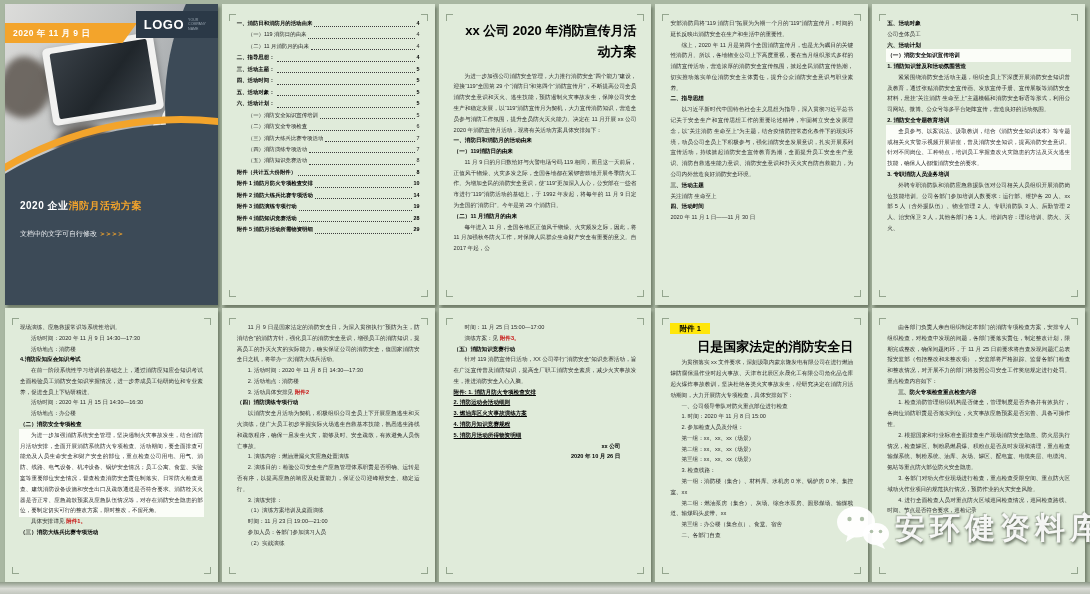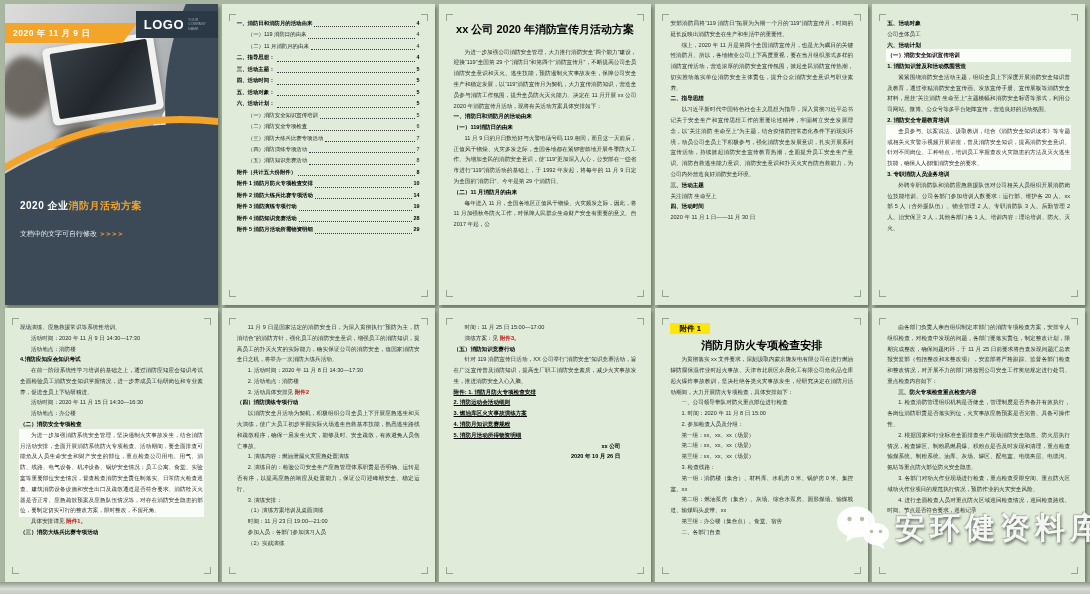--- a/index.html
+++ b/index.html
@@ -5,21 +5,21 @@
   html,body{margin:0;padding:0;}
   body{width:1090px;height:594px;overflow:hidden;position:relative;
        background:#a9b7a2;font-family:"Liberation Sans","DejaVu Sans",sans-serif;}
   #pages-grid{position:absolute;left:0;top:0;width:1090px;height:582px;
       display:grid;grid-template-columns:repeat(5,1fr);grid-template-rows:301px 274px;
       gap:3px 4px;padding:4px 5px 0 5px;box-sizing:border-box;}
   .pg{background:#e0ebda;position:relative;box-sizing:border-box;overflow:hidden;
       padding:14px 15px 8px 15px;font-size:5.6px;line-height:1.93;color:#2b2b2b;
       text-align:justify;box-shadow:2px 3px 3px rgba(66,76,58,.55);}
   .pg p{margin:0;}
-  .pt{font-size:11px;font-weight:bold;text-align:center;color:#000;margin:3px 0 8px 0;line-height:1.6;}
+  .pt{font-size:13px;font-weight:bold;text-align:right;color:#000;margin:3px 0 8px 0;line-height:1.6;}
   .h1{font-weight:700;color:#000;}
   .ind{text-indent:11px;}
   .hl{background:#fbfdf8;box-shadow:0 0 0 1px #fbfdf8;}
   .red{color:#c71010;font-weight:700;}
   .ylw{background:#ffe60a;font-weight:700;font-size:7.6px;padding:1px 9px;color:#000;}
   .att{font-weight:700;text-decoration:underline;margin-left:14px;color:#000;}
   .gap{margin-top:13px;}
   .gap2{margin-top:26px;}
   .rt{text-align:right;font-weight:700;padding-right:16px;color:#000;}
   
@@ -303,21 +303,21 @@
       <p class="att">5. 消防月活动所得物资明细</p>
       <p class="rt gap2">xx 公司</p>
       <p class="rt">2020 年 10 月 26 日</p>
     </div>
     <div class="pg">
       <span class="cm cm-tl"></span>
       <span class="cm cm-tr"></span>
       <span class="cm cm-bl"></span>
       <span class="cm cm-br"></span>
       <p><span class="ylw">附件 1</span></p>
-      <p class="pt gap">消防月防火专项检查安排</p>
+      <p class="pt gap">日是国家法定的消防安全日</p>
       <p class="ind">为贯彻落实 xx 文件要求，深刻汲取内蒙京隆发电有限公司在进行燃油罐防腐保温作业时起火事故、天津市北辰区永晟化工有限公司危化品仓库起火爆炸事故教训，坚决杜绝各类火灾事故发生，经研究决定在消防月活动期间，大力开展防火专项检查，具体安排如下：</p>
       <p class="ind">一、公司领导带队对防火重点部位进行检查</p>
       <p class="ind">1. 时间：2020 年 11 月 8 日 15:00</p>
       <p class="ind">2. 参加检查人员及分组：</p>
       <p class="ind">第一组：xx、xx、xx（场景）</p>
       <p class="ind">第二组：xx、xx、xx（场景）</p>
       <p class="ind">第三组：xx、xx、xx（场景）</p>
       <p class="ind">3. 检查线路：</p>
       <p class="ind">第一组：消防楼（集合）、材料库、水机房 0 米、锅炉房 0 米、集控室、xx</p>
       <p class="ind">第二组：燃油泵房（集合）、灰场、综合水泵房、圆形煤场、输煤栈道、输煤码头皮带、xx</p>

